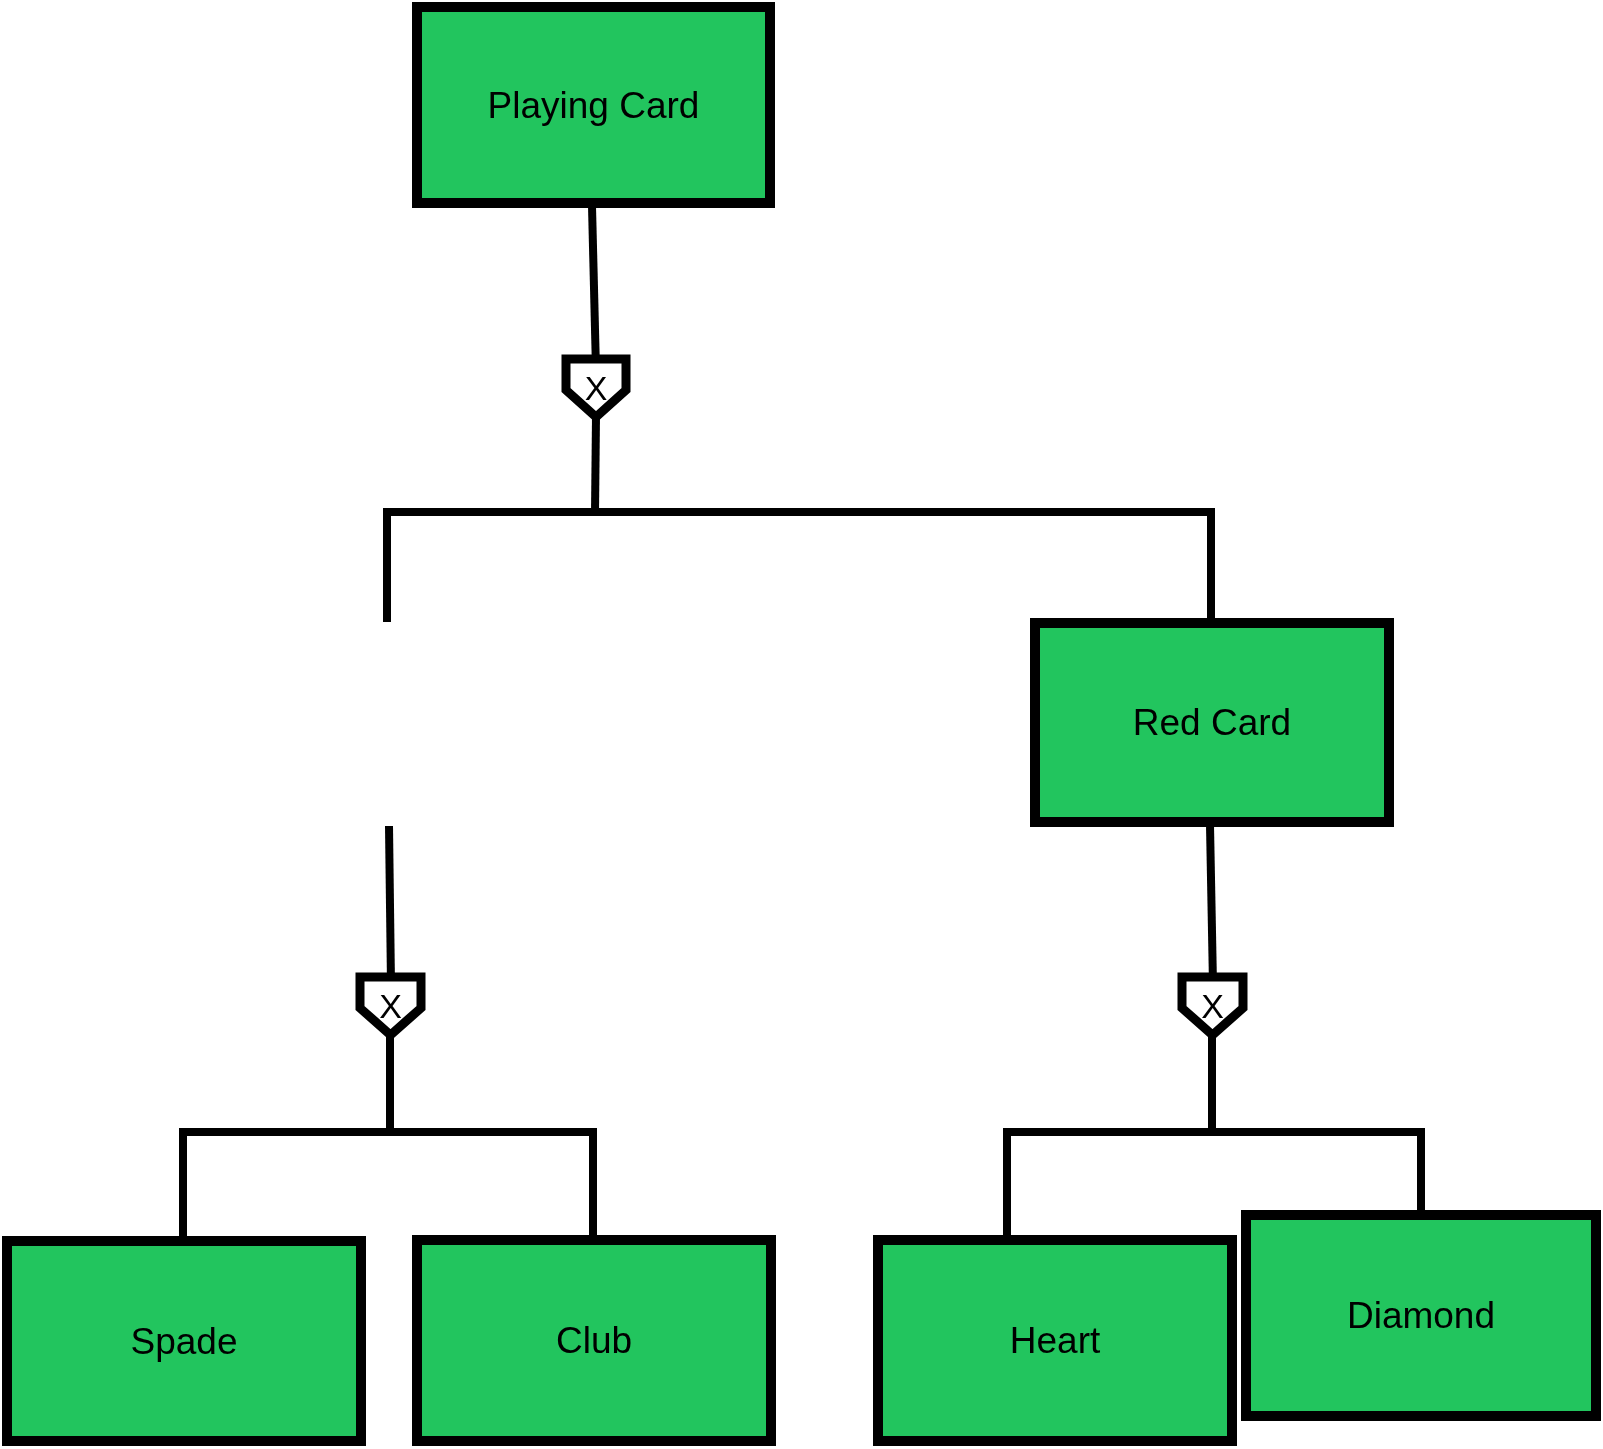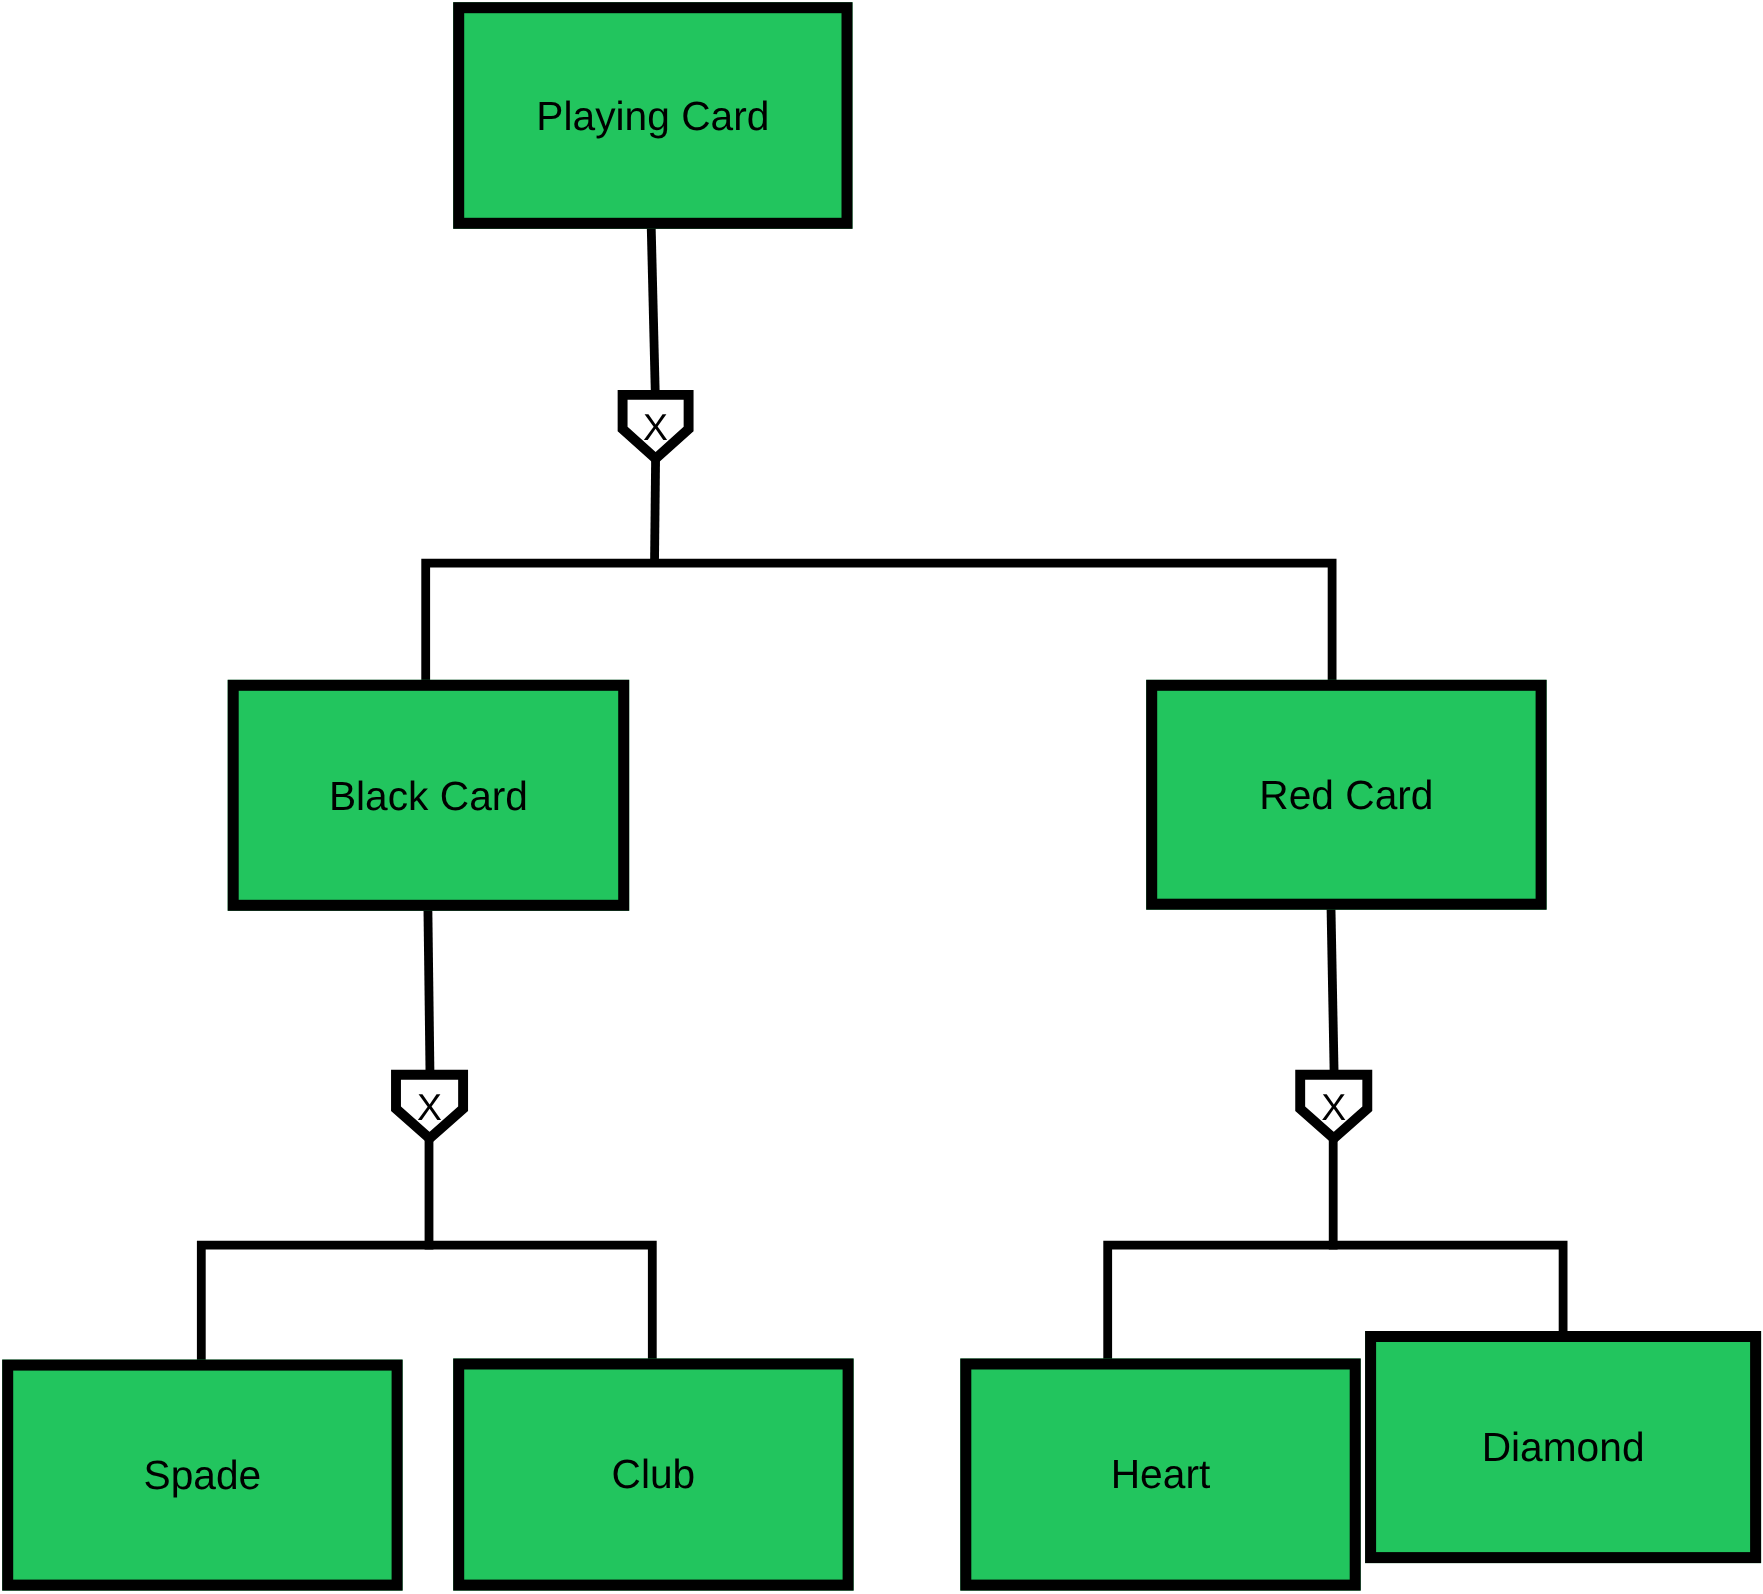--- a/index.html
+++ b/index.html
@@ -50,21 +50,21 @@
     justify-content: center;
   }
   .node-label {
     font-size: 37px;
     line-height: 1;
     color: #000000;
     white-space: nowrap;
   }
   .n-playing  { left: 412px;  top: 2px;    width: 363px; height: 206px; }
   .n-black    { left: 207px;  top: 618px;  width: 365px; height: 210px; }
-  .n-red      { left: 1030px; top: 618px;  width: 364px; height: 209px; margin-left: 12px; }
+  .n-red      { left: 1030px; top: 618px;  width: 364px; height: 209px; }
   .n-spade    { left: 2px;    top: 1236px; width: 364px; height: 210px; }
   .n-club     { left: 412px;  top: 1235px; width: 364px; height: 211px; }
   .n-heart    { left: 873px;  top: 1235px; width: 364px; height: 211px; }
   .n-diamond  { left: 1241px; top: 1210px; width: 360px; height: 211px; justify-content: center; }
 </style>
 </head>
 <body>
 
 <div id="diagram-canvas">
 
@@ -95,23 +95,20 @@
     <g>
       <polygon class="xor-shape" points="1182,977 1243,977 1243,1008 1212.5,1035 1182,1008"></polygon>
       <text class="xor-text" x="1212.5" y="1018">X</text>
     </g>
   </svg>
 
   <div class="node n-playing">
     <span class="node-label">Playing Card</span>
   </div>
 
-  <div class="node n-black">
-    <span class="node-label">Black Card</span>
-  </div>
 
   <div class="node n-red">
     <span class="node-label">Red Card</span>
   </div>
 
   <div class="node n-spade">
     <span class="node-label">Spade</span>
   </div>
 
   <div class="node n-club">

